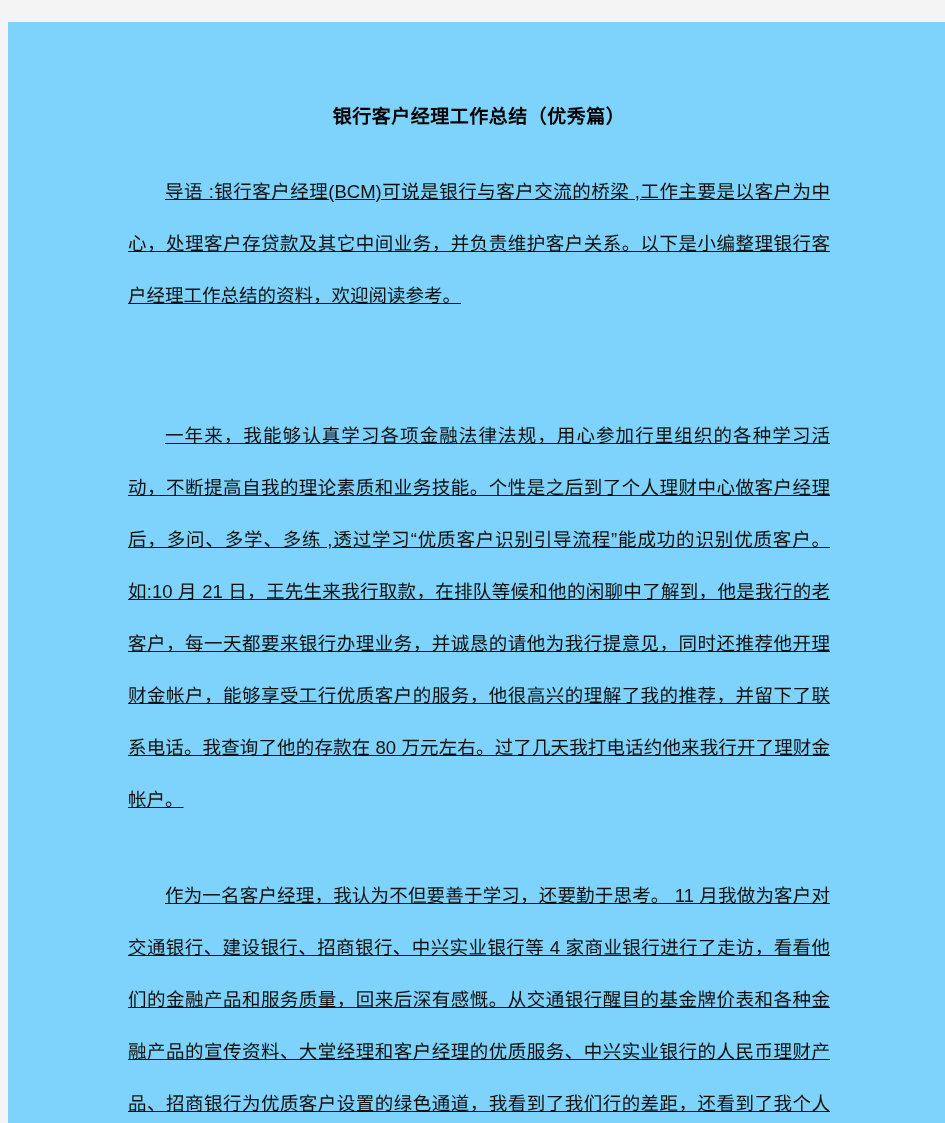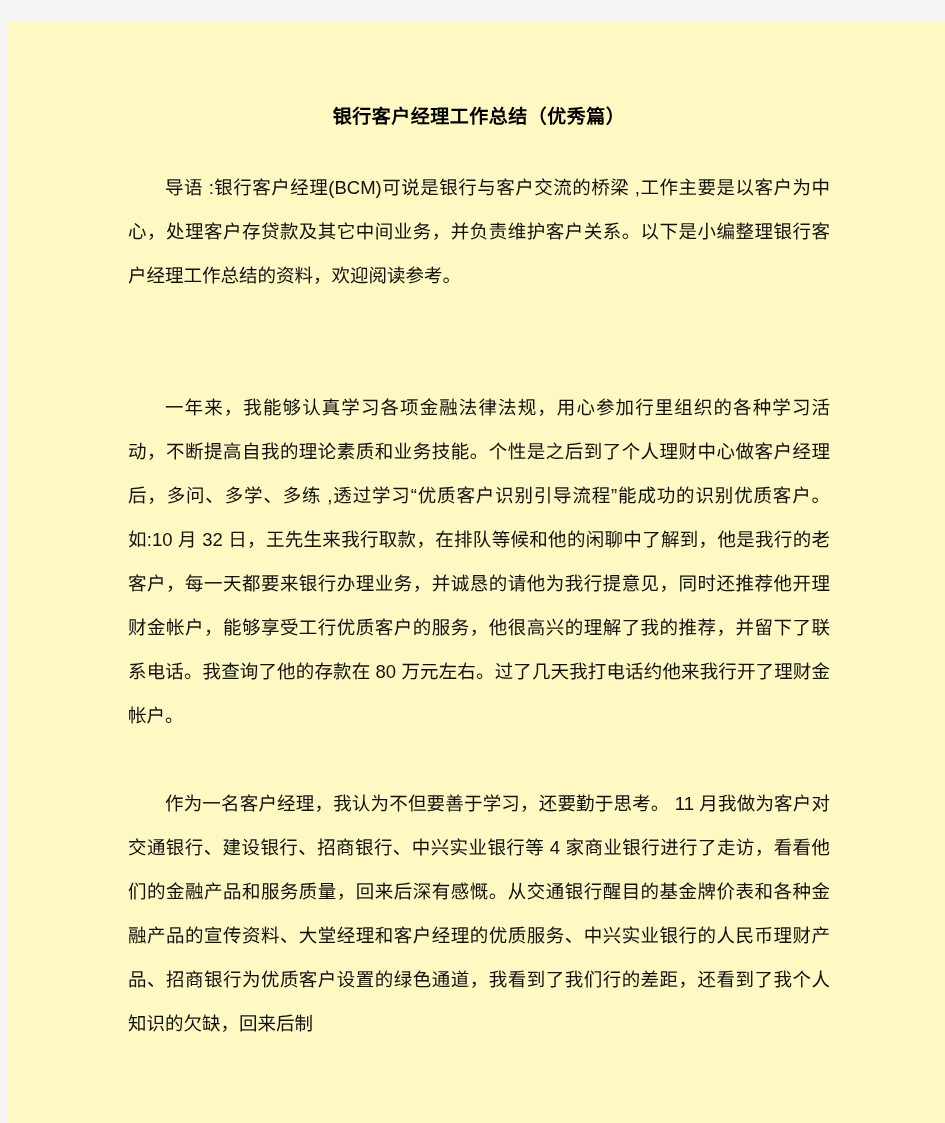--- a/index.html
+++ b/index.html
@@ -15,21 +15,21 @@
     overflow: hidden;
   }
 
   
   .page-sheet {
     position: absolute;
     left: 8px;
     top: 22px;
     width: 937px;
     height: 1101px;
-    background: #fef9c3;
+    background: #7dd3fc;
     box-sizing: border-box;
   }
 
   .doc-body {
     position: absolute;
     left: 120px;          
     top: 78px;            
     width: 702px;         
   }
 
@@ -39,27 +39,28 @@
     text-align: center;
     color: #000000;
     letter-spacing: 0.5px;
     margin: 0 0 0 0;
     line-height: 34px;
     height: 40px;
   }
 
   .doc-paragraph {
     font-size: 18.5px;
-    line-height: 44px;
+    line-height: 52px;
     color: #111111;
     text-align: justify;
     text-justify: inter-ideograph;
     text-indent: 2em;
     margin: 0;
     padding: 0;
+    text-decoration: underline;
   }
 
   .para-gap {
     height: 44px;
   }
 
   .para-gap-small {
     height: 26px;
   }
 </style>
@@ -73,20 +74,20 @@
 
     <div class="para-gap-small"></div>
 
     <p class="doc-paragraph">导语 :银行客户经理(BCM)可说是银行与客户交流的桥梁 ,工作主要是以客户为中心，处理客户存贷款及其它中间业务，并负责维护客户关系。以下是小编整理银行客户经理工作总结的资料，欢迎阅读参考。</p>
 
     <div class="para-gap"></div>
 
 
     <div class="para-gap"></div>
 
-    <p class="doc-paragraph">一年来，我能够认真学习各项金融法律法规，用心参加行里组织的各种学习活动，不断提高自我的理论素质和业务技能。个性是之后到了个人理财中心做客户经理后，多问、多学、多练 ,透过学习“优质客户识别引导流程”能成功的识别优质客户。如:10 月 32 日，王先生来我行取款，在排队等候和他的闲聊中了解到，他是我行的老客户，每一天都要来银行办理业务，并诚恳的请他为我行提意见，同时还推荐他开理财金帐户，能够享受工行优质客户的服务，他很高兴的理解了我的推荐，并留下了联系电话。我查询了他的存款在 80 万元左右。过了几天我打电话约他来我行开了理财金帐户。</p>
+    <p class="doc-paragraph">一年来，我能够认真学习各项金融法律法规，用心参加行里组织的各种学习活动，不断提高自我的理论素质和业务技能。个性是之后到了个人理财中心做客户经理后，多问、多学、多练 ,透过学习“优质客户识别引导流程”能成功的识别优质客户。如:10 月 21 日，王先生来我行取款，在排队等候和他的闲聊中了解到，他是我行的老客户，每一天都要来银行办理业务，并诚恳的请他为我行提意见，同时还推荐他开理财金帐户，能够享受工行优质客户的服务，他很高兴的理解了我的推荐，并留下了联系电话。我查询了他的存款在 80 万元左右。过了几天我打电话约他来我行开了理财金帐户。</p>
 
     <div class="para-gap"></div>
 
     <p class="doc-paragraph">作为一名客户经理，我认为不但要善于学习，还要勤于思考。 11 月我做为客户对交通银行、建设银行、招商银行、中兴实业银行等 4 家商业银行进行了走访，看看他们的金融产品和服务质量，回来后深有感慨。从交通银行醒目的基金牌价表和各种金融产品的宣传资料、大堂经理和客户经理的优质服务、中兴实业银行的人民币理财产品、招商银行为优质客户设置的绿色通道，我看到了我们行的差距，还看到了我个人知识的欠缺，回来后制</p>
 
   </div>
 </div>
 
 </body></html>

